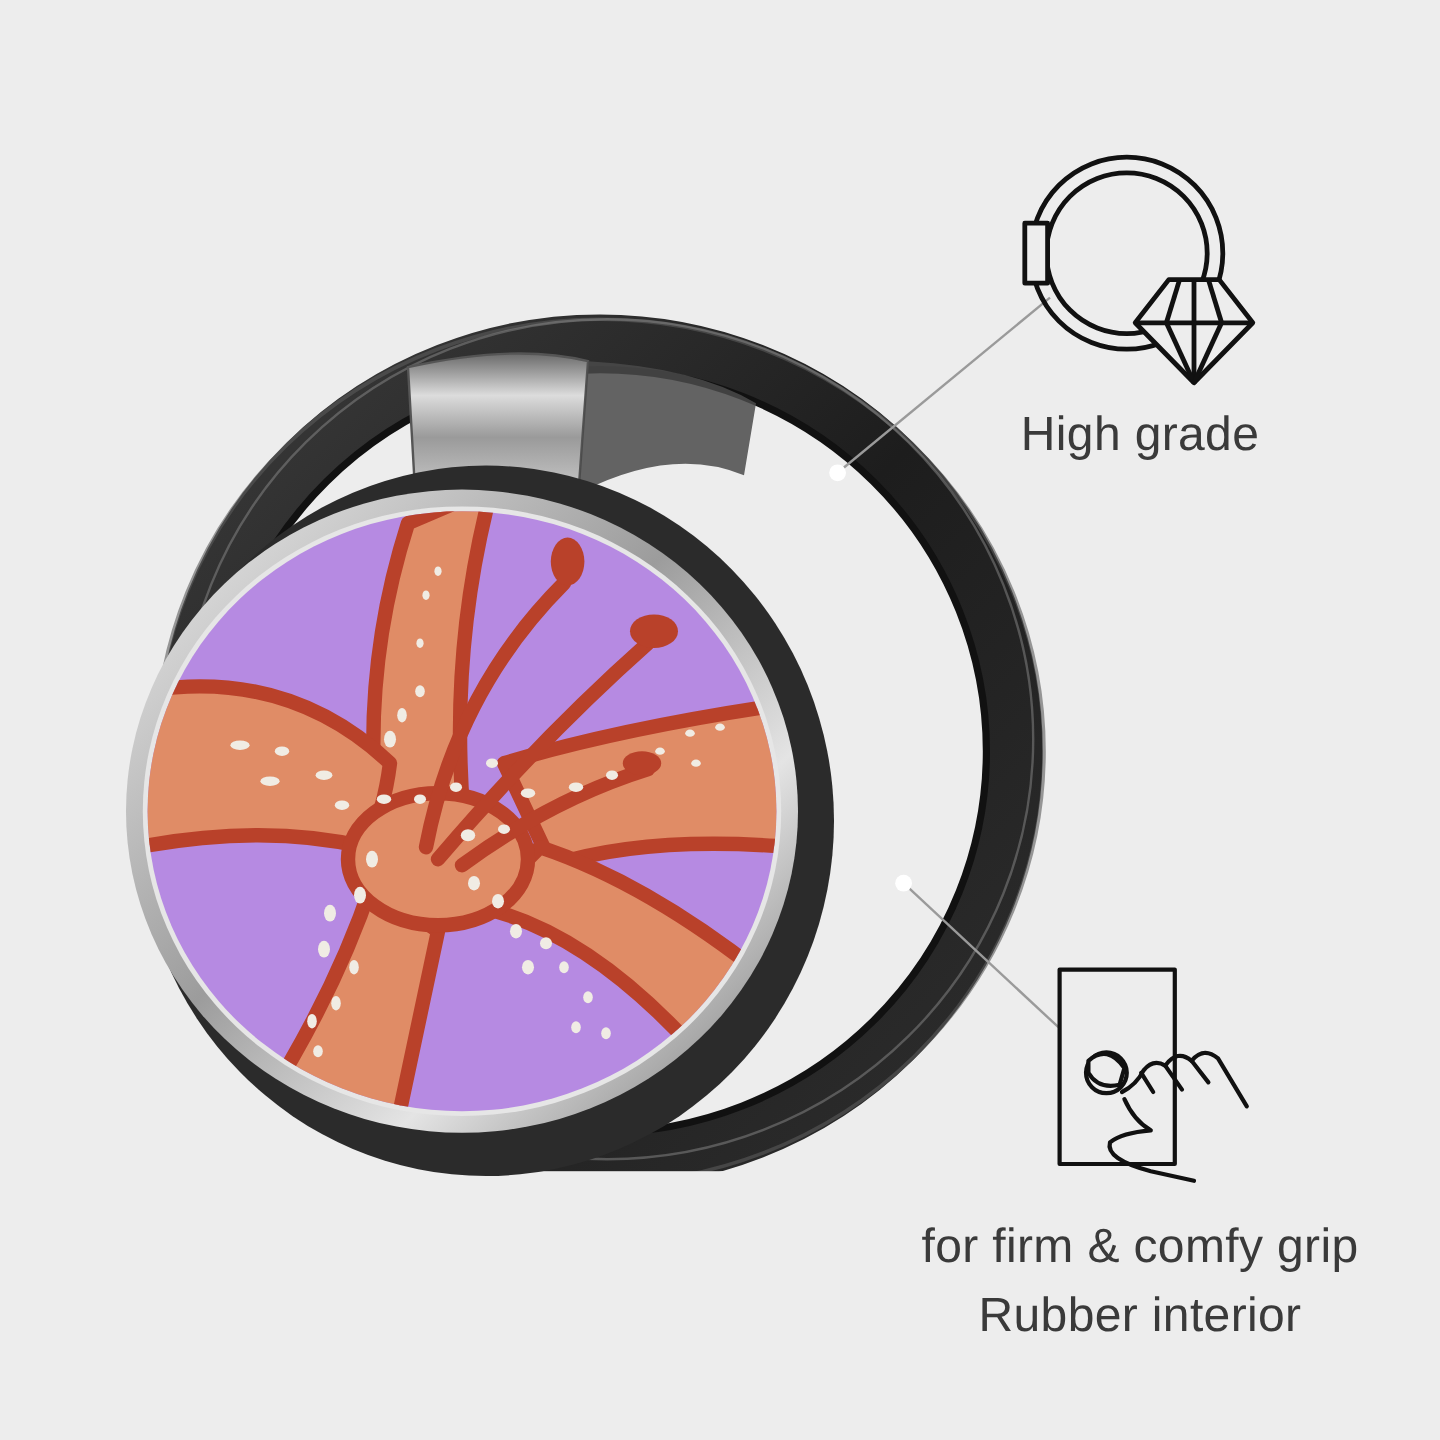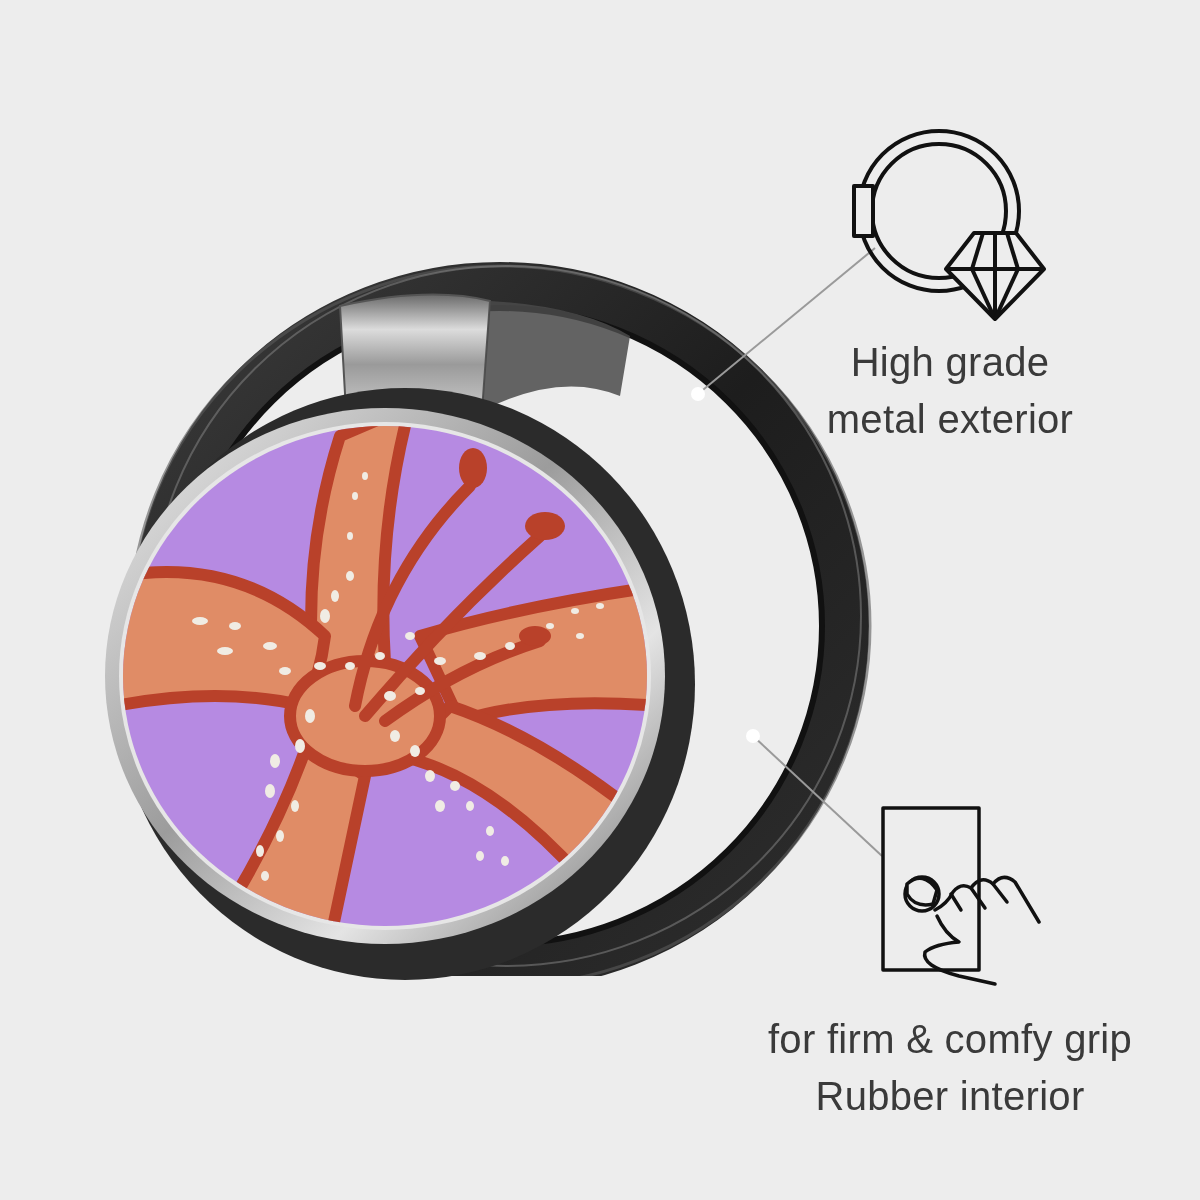--- a/index.html
+++ b/index.html
@@ -166,21 +166,20 @@
       <line x1="149" y1="107" x2="149" y2="193"></line>
       <line x1="137" y1="107" x2="126" y2="143"></line>
       <line x1="161" y1="107" x2="172" y2="143"></line>
       <line x1="126" y1="143" x2="149" y2="193"></line>
       <line x1="172" y1="143" x2="149" y2="193"></line>
     </g>
   </svg>
 
   <div class="feature" id="feature-metal">
     <div class="feature-text">High grade</div>
-    <div class="feature-text">metal exterior</div>
   </div>
 
   <svg class="icon" style="left:855px;top:788px" width="180" height="185" viewBox="0 0 180 185">
     <g fill="none" stroke="#111" stroke-width="3.5" stroke-linejoin="round" stroke-linecap="round">
       <rect x="8" y="4" width="96" height="162"></rect>
       <circle cx="47" cy="90" r="17"></circle>
       <path d="M32 80 Q48 66 62 86 L58 100 Q40 104 32 90 Z" fill="#ededed"></path>
       <path d="M60 106 Q72 100 78 88 Q86 78 96 84 Q106 70 118 80 Q128 68 140 78 L164 118"></path>
       <line x1="76" y1="90" x2="86" y2="106"></line>
       <line x1="96" y1="84" x2="110" y2="104"></line>

